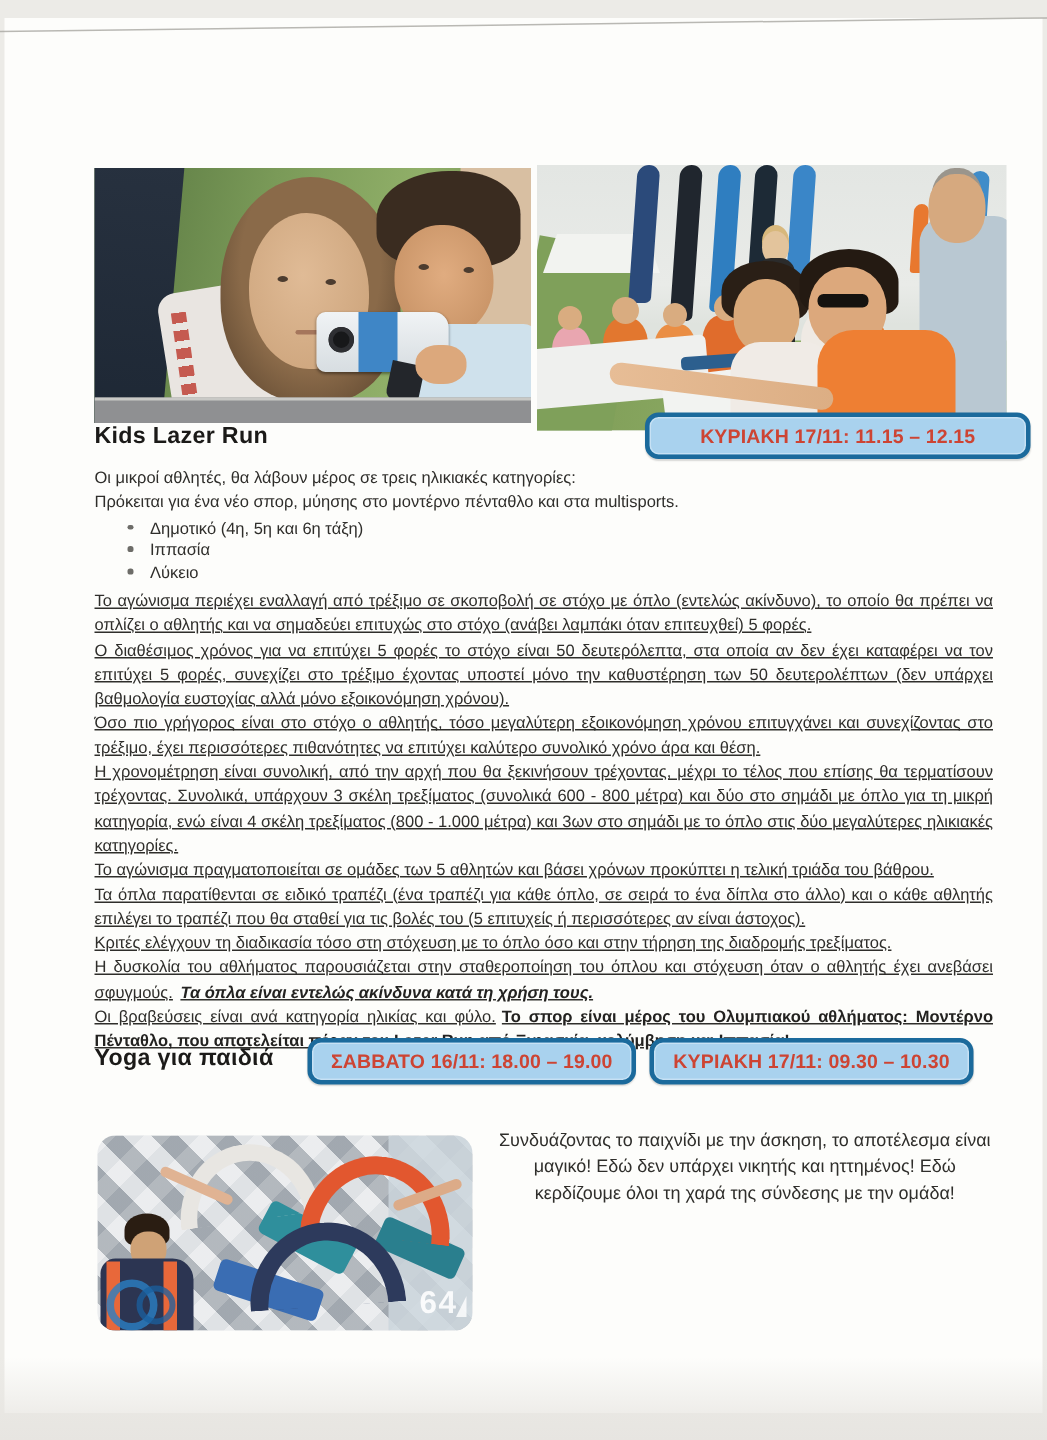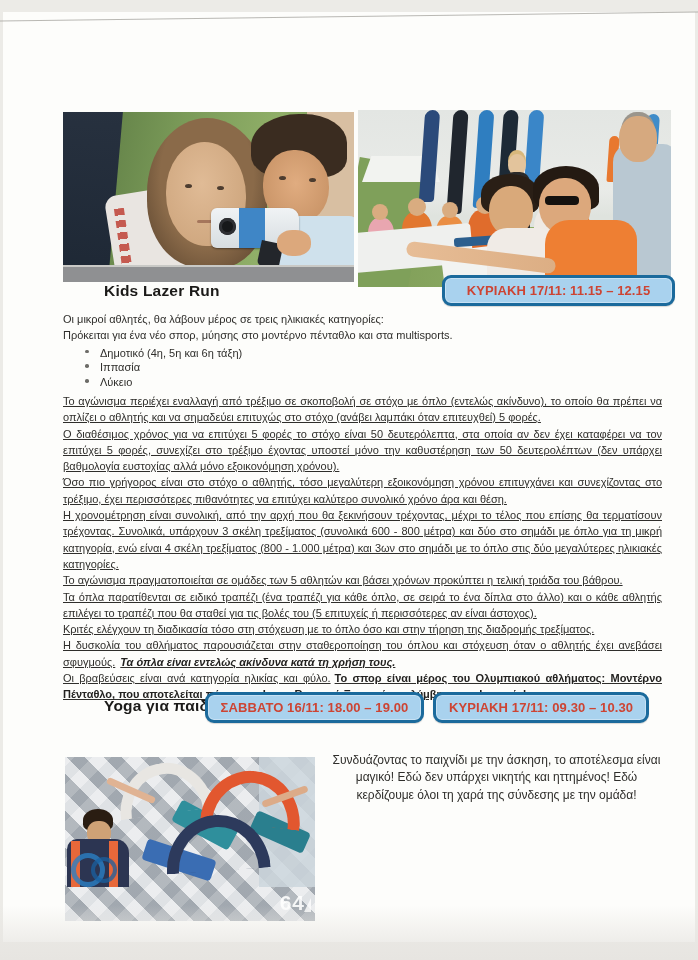--- a/index.html
+++ b/index.html
@@ -19,21 +19,20 @@
   }
   .scan-shade-bottom{
     position:absolute;left:0;bottom:0;width:698px;height:55px;
     background:linear-gradient(rgba(236,234,230,0),#e7e5e1);
   }
 
   
   .section-title{
     position:absolute;font-weight:bold;font-size:15.5px;color:#1b1a18;
     letter-spacing:.2px;
-    margin-left:41px;
   }
   .body-text{
     position:absolute;left:63px;top:311px;width:599px;
     font-size:11px;line-height:16.3px;color:#2f2e2b;
   }
   .body-text p{margin:0;}
   .body-text p.just{text-align:justify;text-decoration:underline;}
   .body-text ul{margin:2px 0 3px 0;padding:0;list-style:none;}
   .body-text li{
     position:relative;padding-left:37px;line-height:14.8px;
@@ -53,21 +52,21 @@
 
   
   .schedule-box{
     position:absolute;box-sizing:border-box;
     background:#a9d2ee;border:3px solid #1b6a9c;border-radius:9px;
     color:#cd4433;font-weight:bold;font-size:13px;
     display:flex;align-items:center;justify-content:center;text-align:center;
     box-shadow:inset 0 0 0 1px rgba(255,255,255,.35), 0 1px 1px rgba(0,0,0,.15);
     letter-spacing:.1px;white-space:nowrap;
   }
-  .sb-lazer{left:430px;top:275px;width:233px;height:31px;margin-left:12px;}
+  .sb-lazer{left:430px;top:275px;width:257px;height:31px;}
   .sb-yoga-sat{left:205px;top:692px;width:219px;height:31px;}
   .sb-yoga-sun{left:433px;top:692px;width:216px;height:31px;text-align:center;}
 
   
   .photo{position:absolute;overflow:hidden;}
   .photo *{position:absolute;}
 
   
   .photo-closeup{left:63px;top:112px;width:291px;height:170px;
     background:linear-gradient(100deg,#56743f,#7a9a58 38%,#90af68 68%,#6d8a4f);}
@@ -131,25 +130,25 @@
   .pe-girl1-shirt{right:34px;top:110px;width:92px;height:67px;background:#ee7f33;border-radius:24px 20px 0 0;}
   .pe-girl1-head{right:80px;top:68px;width:52px;height:56px;border-radius:48%;background:#dca87c;}
   .pe-girl1-hair{right:72px;top:56px;width:66px;height:44px;border-radius:50% 50% 20% 30%;background:#241a12;}
   .pe-girl1-glasses{right:92px;top:86px;width:34px;height:9px;border-radius:4px;background:#15120f;}
   .pe-girl1-arm{left:48px;top:140px;width:150px;height:15px;background:linear-gradient(90deg,#e7bd96,#dcae84);transform:rotate(7deg);border-radius:8px;}
   .pe-girl2-shirt{right:118px;top:118px;width:66px;height:59px;background:#f0ebe6;border-radius:20px 16px 0 0;}
   .pe-girl2-head{right:138px;top:76px;width:44px;height:50px;border-radius:48%;background:#d9a97a;}
   .pe-girl2-hair{right:132px;top:64px;width:58px;height:40px;border-radius:50% 50% 24% 30%;background:#2a1f16;}
 
   
-  .photo-yoga{left:65px;top:757px;width:250px;height:164px;
+  .photo-yoga{left:65px;top:757px;width:250px;height:130px;
     background-color:#cfd4d9;
     background-image:
       repeating-linear-gradient(45deg, rgba(255,255,255,.55) 0 13px, rgba(118,126,134,.35) 13px 26px),
-      repeating-linear-gradient(-45deg, #d4d8dc 0 13px, #b9bfc6 13px 26px);}
+      repeating-linear-gradient(-45deg, #d4d8dc 0 13px, #b9bfc6 13px 26px); border-radius: 12px;}
   .py-strip{right:0;top:0;width:56px;height:130px;background:#ccd6dd;opacity:.85;}
   .py-mat1{left:108px;top:56px;width:64px;height:24px;background:#2f8f9c;transform:rotate(28deg);border-radius:4px;}
   .py-mat2{left:78px;top:92px;width:72px;height:22px;background:#3a6db3;transform:rotate(18deg);border-radius:4px;}
   .py-mat3{left:186px;top:64px;width:58px;height:22px;background:#2a7f8e;transform:rotate(24deg);border-radius:4px;}
   .py-arch{border-bottom:none!important;background:transparent!important;border-radius:50% 50% 0 0 / 100% 100% 0 0;}
   .py-a1{left:52px;top:6px;width:72px;height:40px;border:11px solid #e8e6e2;transform:rotate(-8deg);}
   .py-a2{left:138px;top:14px;width:76px;height:42px;border:12px solid #e2572f;transform:rotate(7deg);}
   .py-a3{left:100px;top:58px;width:80px;height:44px;border:12px solid #2d3a5c;transform:rotate(-4deg);}
   .py-arm1{left:40px;top:30px;width:52px;height:7px;background:#e0b393;transform:rotate(24deg);border-radius:4px;}
   .py-arm2{left:196px;top:36px;width:48px;height:7px;background:#dcab88;transform:rotate(-20deg);border-radius:4px;}

